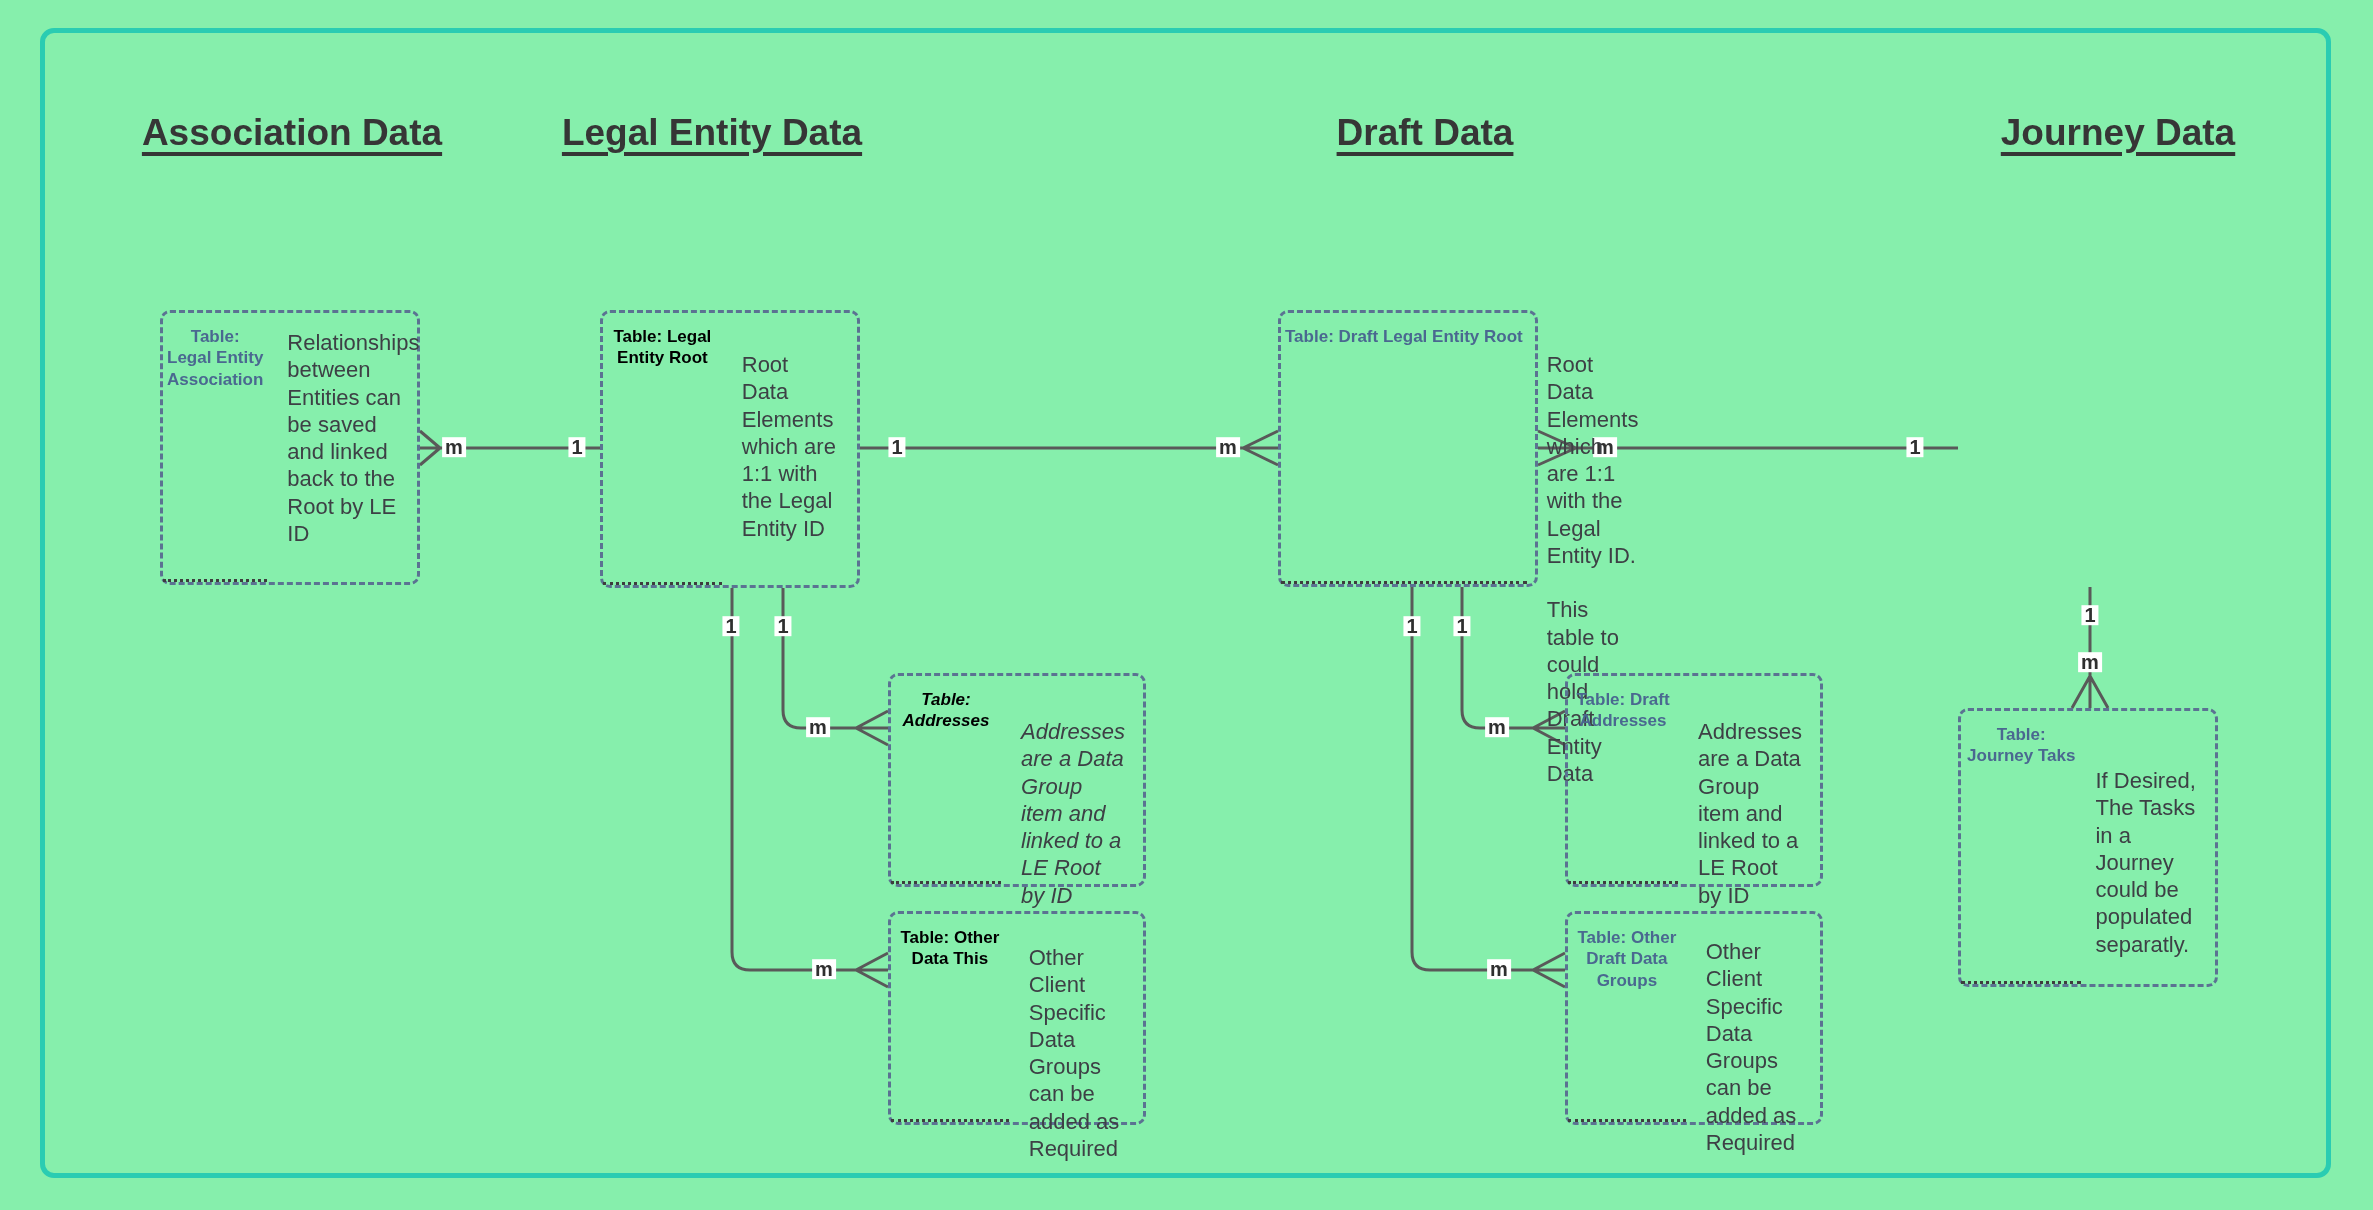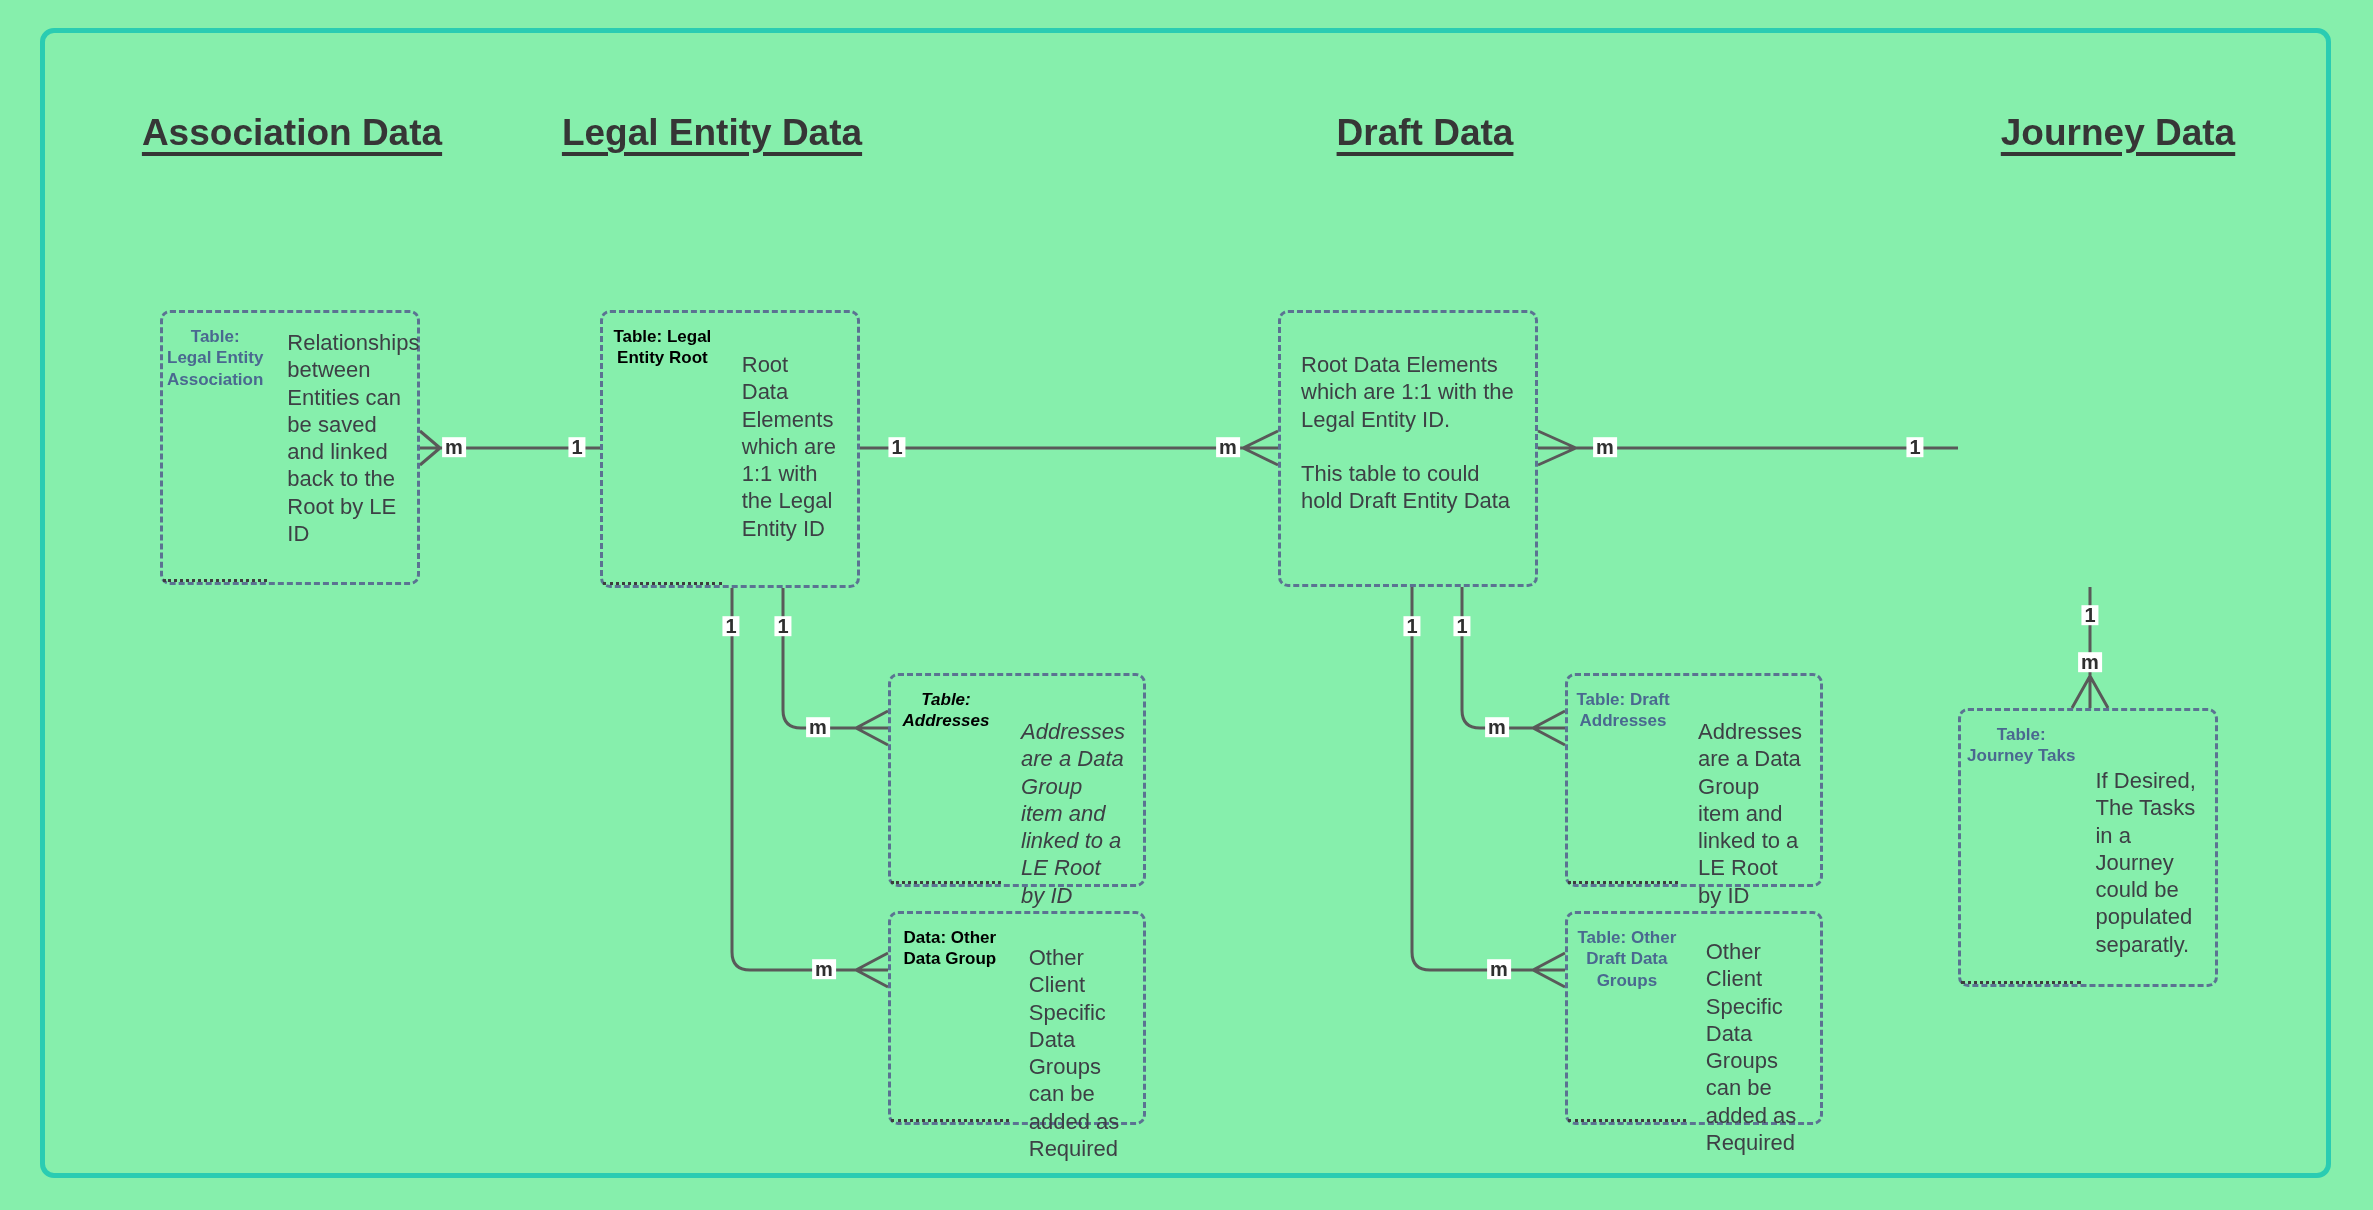--- a/index.html
+++ b/index.html
@@ -113,33 +113,34 @@
     <div class="ttl" style="color: rgb(74, 104, 144);">Table: Legal Entity Association</div>
     <div class="bod" style="padding-top:16px;">Relationships between Entities can be saved and linked back to the Root by LE ID</div>
   </div>
 
   <div class="tbox" style="left:600px;top:310px;width:260px;height:278px;">
     <div class="ttl" style="color: rgb(0, 0, 0);">Table: Legal Entity Root</div>
     <div class="bod" style="padding-top:38px;">Root Data Elements which are 1:1 with the Legal Entity ID</div>
   </div>
 
   <div class="tbox nowrap-title" style="left:1278px;top:310px;width:260px;height:277px;">
+    <div class="ttl" style="color: rgb(74, 104, 144);">Table: Draft Legal Entity Root</div>
     <div class="bod" style="padding-top:38px;">Root Data Elements which are 1:1 with the Legal Entity ID.
 
 This table to could hold Draft Entity Data</div>
   </div>
 
 
   <div class="tbox" style="left:888px;top:673px;width:258px;height:214px;font-style:italic;">
     <div class="ttl" style="color: rgb(0, 0, 0);">Table: Addresses</div>
     <div class="bod" style="padding-top:42px;">Addresses are a Data Group item and linked to a LE Root by ID</div>
   </div>
 
   <div class="tbox" style="left:888px;top:911px;width:258px;height:214px;">
-    <div class="ttl" style="color: rgb(0, 0, 0);">Data: Other Data Group</div>
+    <div class="ttl" style="color: rgb(0, 0, 0);">Table: Other Data This</div>
     <div class="bod" style="padding-top:30px;">Other Client Specific Data Groups can be added as Required</div>
   </div>
 
   <div class="tbox" style="left:1565px;top:673px;width:258px;height:214px;">
     <div class="ttl" style="color: rgb(74, 104, 144);">Table: Draft Addresses</div>
     <div class="bod" style="padding-top:42px;">Addresses are a Data Group item and linked to a LE Root by ID</div>
   </div>
 
   <div class="tbox" style="left:1565px;top:911px;width:258px;height:214px;">
     <div class="ttl" style="color: rgb(74, 104, 144);">Table: Other Draft Data Groups</div>

